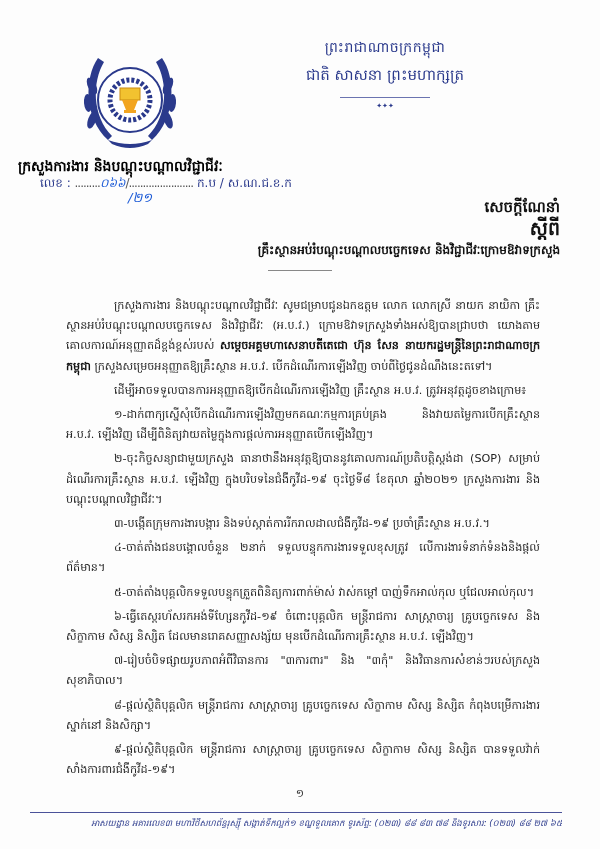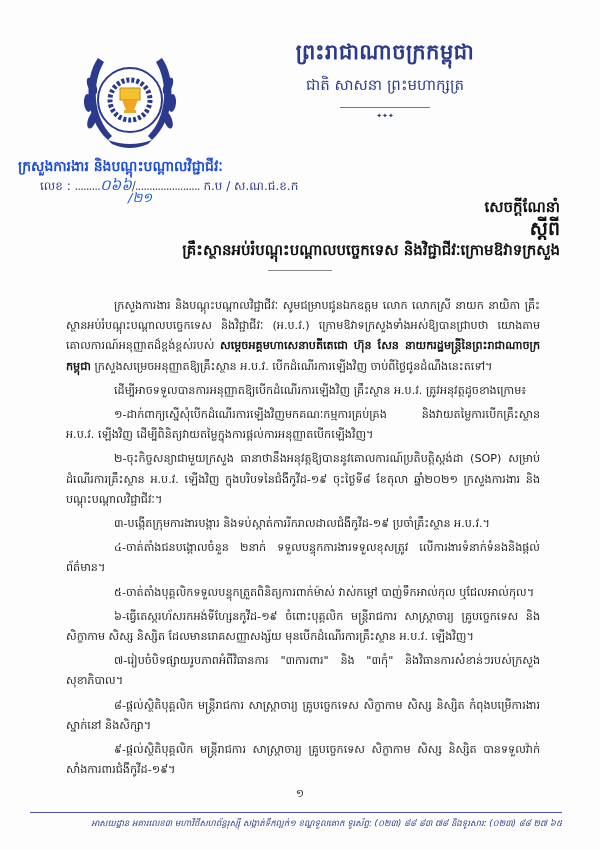--- a/index.html
+++ b/index.html
@@ -1,39 +1,39 @@
 <!DOCTYPE html>
 <html><head>
   <meta charset="utf-8">
   <style>
     html, body { margin: 0; padding: 0; background: #ffffff; }
     body { width: 600px; height: 849px; position: relative; overflow: hidden;
            font-family: "DejaVu Sans", sans-serif; color: #1a1a1a; }
     .page { position: absolute; left: 0; top: 0; width: 600px; height: 849px; background: #fdfdfd; }
 
     .kingdom { position: absolute; left: 230px; top: 38px; width: 310px; text-align: center; color: #2b3a8c; }
-    .kingdom .line1 { font-size: 21px; font-weight: bold; letter-spacing: 0.5px; }
+    .kingdom .line1 { font-size: 14px; font-weight: normal; letter-spacing: 0.5px; }
     .kingdom .line2 { font-size: 15px; margin-top: 6px; }
     .ornament { margin: 6px auto 0; width: 90px; height: 8px; position: relative; }
     .ornament::before { content: ""; position: absolute; left: 0; right: 0; top: 4px; border-top: 1px solid #6b74b0; }
     .ornament span { position: relative; display: inline-block; background: #fdfdfd; padding: 0 4px; font-size: 7px; line-height: 8px; color: #2b3a8c; }
 
     .logo { position: absolute; left: 78px; top: 48px; width: 104px; height: 104px; }
 
-    .ministry { position: absolute; left: 18px; top: 157px; color: #1d4ed8; font-size: 14px; font-weight: bold; }
+    .ministry { position: absolute; left: 18px; top: 157px; color: #000000; font-size: 14px; font-weight: bold; }
     .refline { position: absolute; left: 40px; top: 175px; color: #2b3a8c; font-size: 12px; white-space: nowrap; }
     .refline .dots { letter-spacing: -1px; color: #555; }
-    .refline .hand { color: #1d5bd6; font-style: italic; font-size: 15px; }
+    .refline .hand { color: #1d5bd6; font-style: italic; font-size: 12px; }
     .refline .sub { position: absolute; left: 88px; top: 14px; color: #1d5bd6; font-style: italic; font-size: 13px; }
 
     .title-block { position: absolute; left: 40px; top: 197px; width: 520px; text-align: right; color: #111; font-weight: bold; }
     .title-block .t1 { font-size: 15px; line-height: 21px; }
     .title-block .t2 { font-size: 19px; line-height: 21px; }
     .title-block .t3 { font-size: 15px; line-height: 21px; }
-    .title-block .t4 { font-size: 15px; line-height: 22px; }
+    .title-block .t4 { font-size: 12px; line-height: 22px; }
     .title-block .orn { margin: 6px auto 0; width: 64px; height: 6px; position: relative; }
     .title-block .orn::before { content: ""; position: absolute; left: 0; right: 0; top: 3px; border-top: 1px solid #888; }
 
     .body-text { position: absolute; left: 62px; top: 292px; width: 482px; font-size: 11.2px; line-height: 20.2px; color: #222; text-align: justify; }
     .body-text p { margin: 4px; }
     .body-text .indent { text-indent: 48px; }
     .body-text b { font-weight: bold; color: #111; }
 
     .page-num { position: absolute; left: 0; width: 600px; top: 786px; text-align: center; font-size: 11px; color: #333; }
     .footer-rule { position: absolute; left: 30px; width: 532px; top: 812px; border-top: 1.5px solid #4a5299; }

